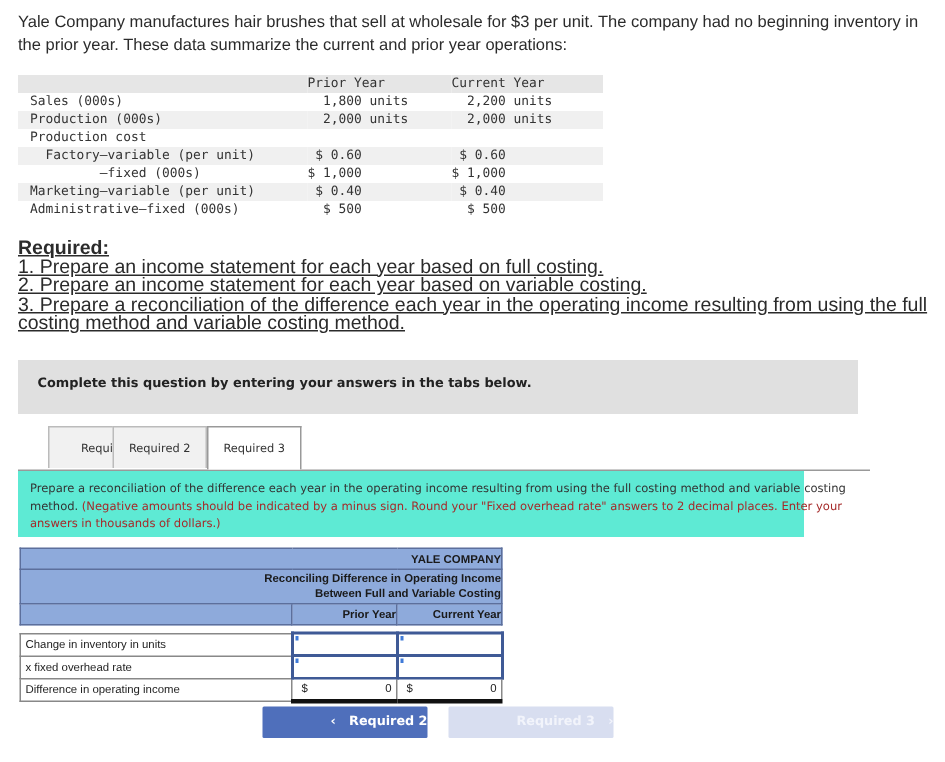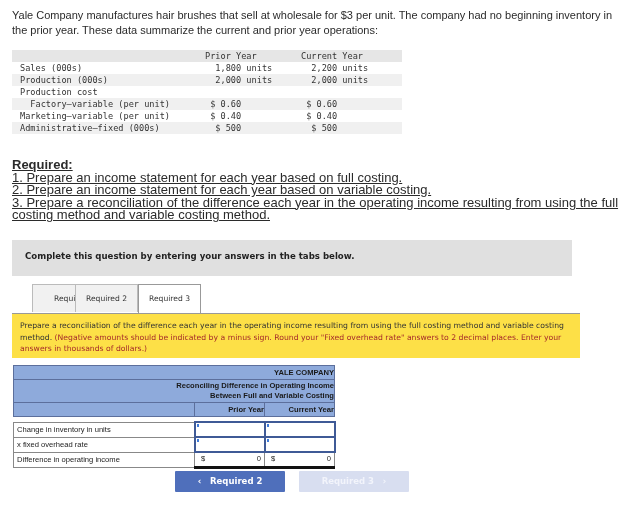--- a/index.html
+++ b/index.html
@@ -18,35 +18,35 @@
   .required { position:absolute; left:12px; top:159px; width:610px; font-size:13px; line-height:12.5px; color:#2b2b2b;text-decoration:underline; }
   .required b { font-weight:bold; }
 
   .gray-banner { position:absolute; left:12px; top:240px; width:560px; height:36px; background:#e0e0e0; }
   .gray-banner span { position:absolute; left:13px; top:11px; font-family:"DejaVu Sans", sans-serif; font-weight:bold; font-size:8.6px; color:#222; }
 
   .tabs { position:absolute; left:12px; top:284px; height:29px; width:568px; border-bottom:1px solid #999; }
   .tab { position:absolute; top:0; height:28px; border:1px solid #bbb; border-bottom:none; background:#f1f1f1; font-family:"DejaVu Sans", sans-serif; font-size:7.6px; color:#333; text-align:center; line-height:28px; box-sizing:border-box; }
   .tab.active { background:#fff; border-color:#999; height:29px; }
 
-  .instr { position:absolute; left:12px; top:314px; width:568px; height:44px; background:#fde047; }
+  .instr { position:absolute; left:12px; top:314px; width:524px; height:44px; background:#5eead4; }
   .instr p { margin:0; position:absolute; left:8px; top:6px; width:556px; font-family:"DejaVu Sans", sans-serif; font-size:7.7px; line-height:11.5px; color:#333; }
   .instr .red { color:#a52a2a; }
 
   .recon { position:absolute; left:13px; top:365px; border-collapse:collapse; font-family:"Liberation Sans", sans-serif; font-size:7.6px; }
   .recon td { border:1px solid #5c6f9c; padding:0; height:13px; }
   .recon .blue { background:#8eaadb; font-weight:bold; text-align:right; color:#1a1a1a; }
   .recon .lbl { background:#fff; padding-left:3px; color:#222; border-color:#888; }
   .recon .inp { background:#fff; border:2px solid #3f5a96; position:relative; }
   .recon .inp::before { content:""; position:absolute; left:1px; top:1px; width:2px; height:3px; background:#3f7ad8; }
   .recon .tot { background:#fff; border-bottom:3px solid #111; border-color:#888; border-bottom-color:#111; position:relative; }
   .tot .dollar { position:absolute; left:6px; top:1px; }
   .tot .val { position:absolute; right:3px; top:1px; }
 
-  .btn { position:absolute; top:471px; height:21px; width:110px; font-family:"DejaVu Sans", sans-serif; font-size:8.5px; font-weight:bold; color:#fff; text-align:center; line-height:21px; border-radius:1px; }
+  .btn { position:absolute; top:471px; height:21px; width:110px; font-family:"DejaVu Sans", sans-serif; font-size:8.5px; font-weight:bold; color:#fff; text-align:right; line-height:21px; border-radius:1px; }
   .btn-prev { left:175px; background:#4f6fbb; }
   .btn-next { left:299px; background:#d8def0; color:#f2f4fb; }
 </style>
 </head>
 <body>
 
 <div class="intro">Yale Company manufactures hair brushes that sell at wholesale for $3 per unit. The company had no beginning inventory in the prior year. These data summarize the current and prior year operations:</div>
 
 <table class="data-table">
   <tbody>
@@ -67,20 +67,25 @@
   </tr>
   <tr>
     <td class="col-lbl">Production cost</td>
     <td></td>
     <td></td>
   </tr>
   <tr>
     <td class="col-lbl">  Factory—variable (per unit)</td>
     <td> $ 0.60</td>
     <td> $ 0.60</td>
+  </tr>
+  <tr>
+    <td class="col-lbl">         —fixed (000s)</td>
+    <td>$ 1,000</td>
+    <td>$ 1,000</td>
   </tr>
   <tr>
     <td class="col-lbl">Marketing—variable (per unit)</td>
     <td> $ 0.40</td>
     <td> $ 0.40</td>
   </tr>
   <tr>
     <td class="col-lbl">Administrative—fixed (000s)</td>
     <td>  $ 500</td>
     <td>  $ 500</td>

